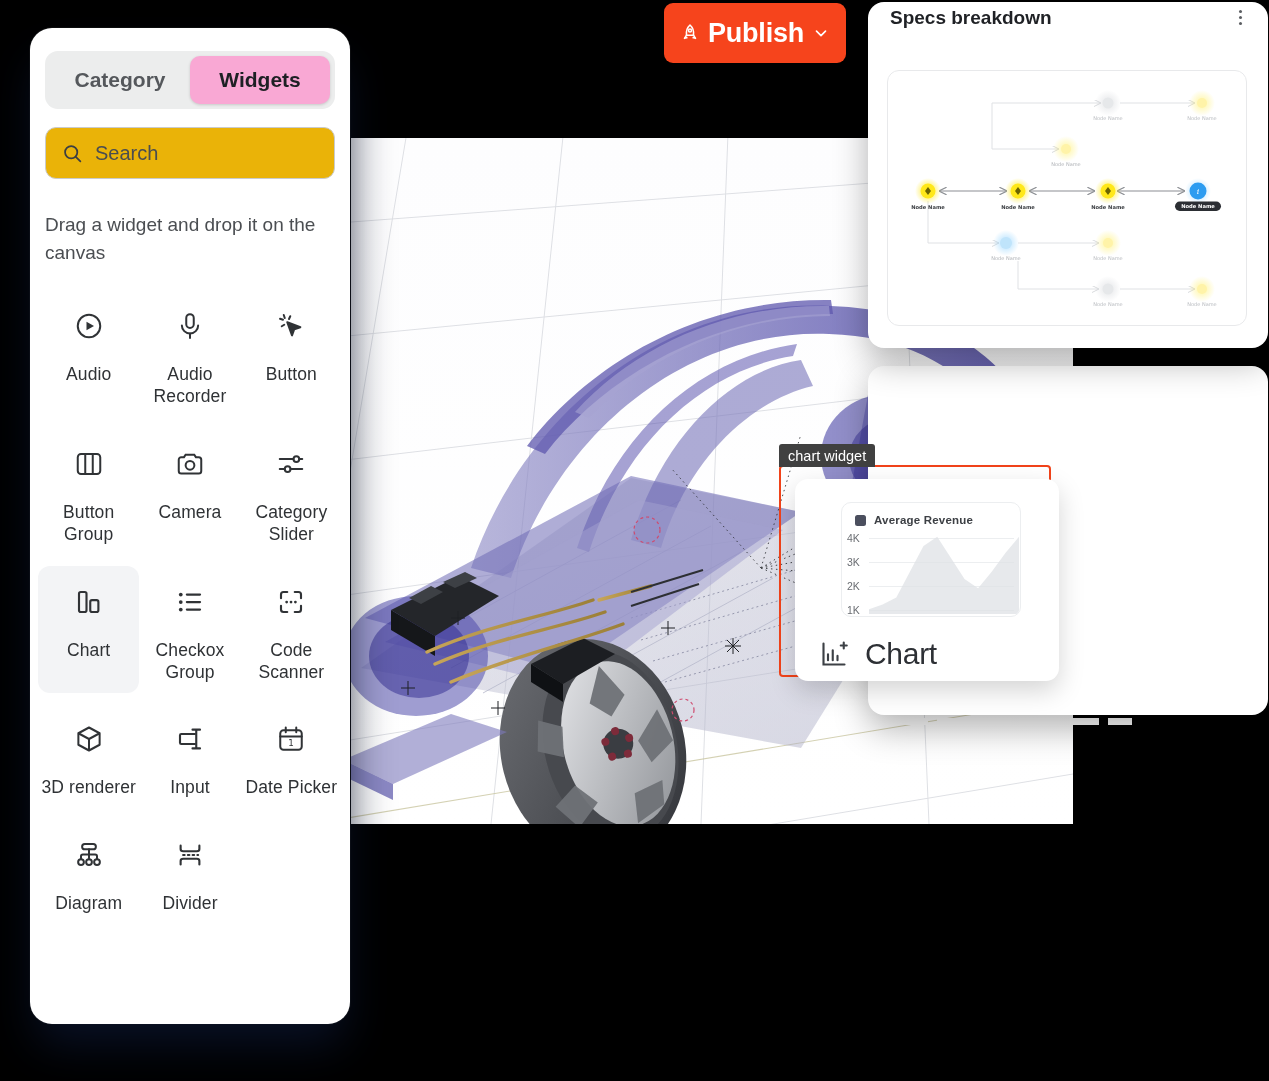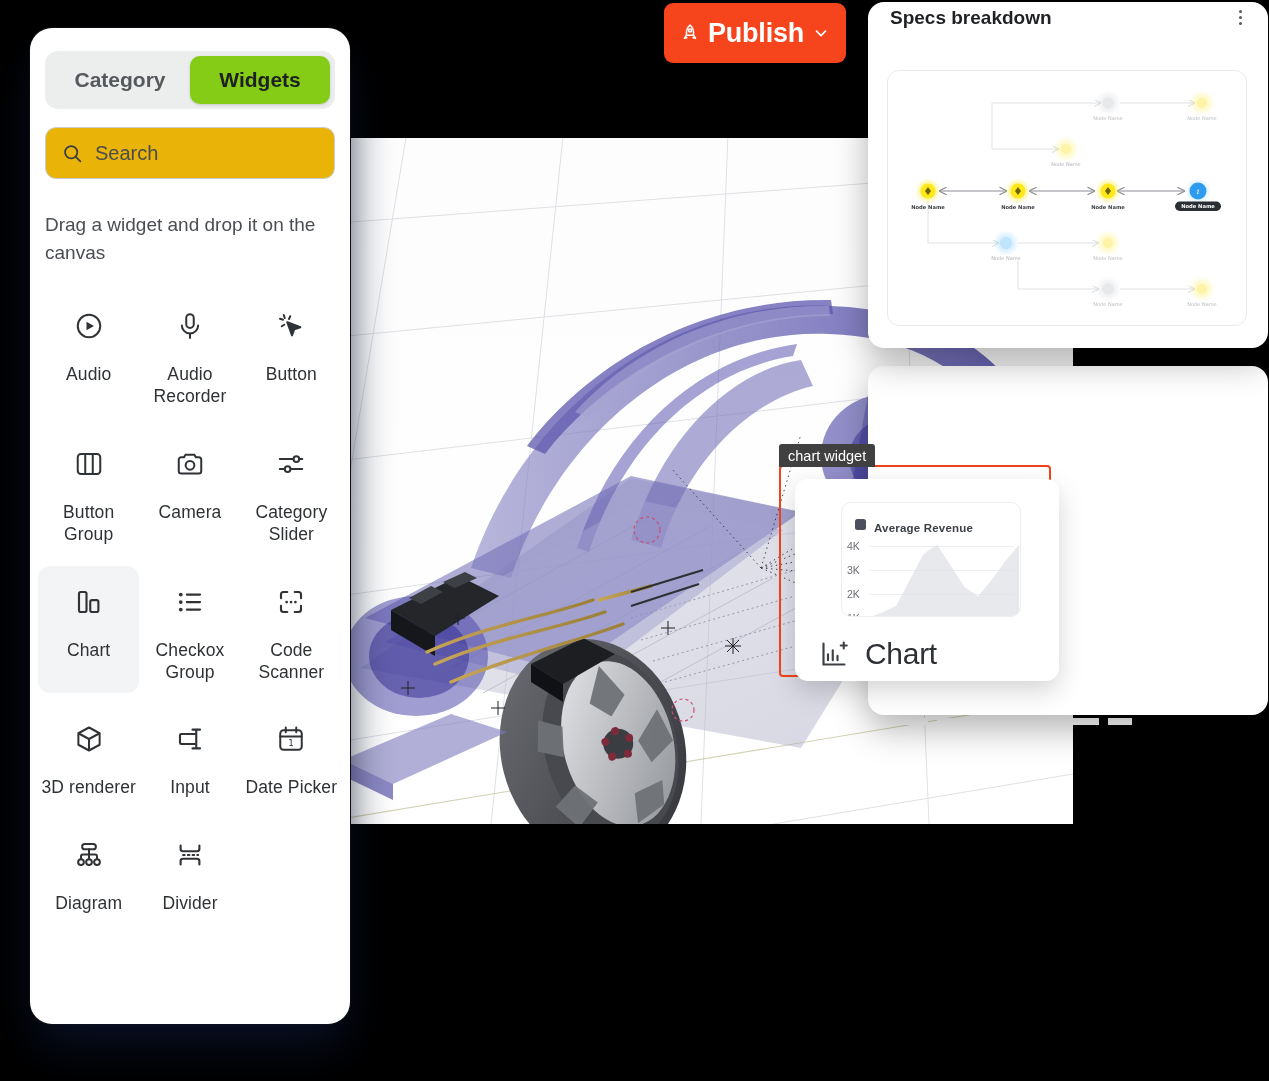--- a/index.html
+++ b/index.html
@@ -35,21 +35,21 @@
     z-index:30;
   }
   .tabbar{
     margin:23px 15px 0 15px; height:58px; background:#eceded;
     border-radius:13px; display:flex; align-items:center; padding:5px;
   }
   .tab{
     flex:1; height:48px; display:flex; align-items:center; justify-content:center;
     font-size:21px; font-weight:700; color:#55585c; border-radius:10px; cursor:pointer;
   }
-  .tab.active{ background:#84cc16; color:#1e2024; box-shadow:0 1px 3px rgba(0,0,0,.16); }
+  .tab.active{ background:#f9a8d4; color:#1e2024; box-shadow:0 1px 3px rgba(0,0,0,.16); }
 
   .searchbox{
     margin:18px 15px 0 15px; height:52px; border:1.3px solid #c9cbcd; border-radius:11px;
     display:flex; align-items:center; gap:12px; padding:0 16px; background:#eab308;
   }
   .searchbox input{
     border:0; outline:0; font-size:20px; color:#3a3d40; background:transparent;
     font-family:"Liberation Sans", sans-serif; width:100%;
   }
   .searchbox input::placeholder{ color:#4a4d50; }
@@ -126,21 +126,21 @@
     position:absolute; left:-2px; top:-23px; height:23px; background:#404040;
     color:#fff; font-size:14.5px; padding:0 9px; display:flex; align-items:center;
     border-radius:3px 3px 0 0; z-index:3;
   }
   .chart-prev{
     position:absolute; left:46px; top:23px; width:180px; height:115px;
     border:1px solid #eceef0; border-radius:10px; background:#fff; overflow:hidden;
   }
   .legend{ display:flex; align-items:center; gap:8px; padding:11px 0 0 13px; }
   .legend .sw{ width:11px; height:11px; border-radius:2.5px; background:#4b4f5e; }
-  .legend .lt{ font-size:11.5px; color:#3d4045; font-weight:600; letter-spacing:.2px;margin-top:8px; }
+  .legend .lt{ font-size:11.5px; color:#3d4045; font-weight:600; letter-spacing:.2px; }
   .plot{ position:relative; margin-top:6px; height:78px; }
   .ytick{ position:absolute; left:5px; font-size:10.5px; color:#6b6e73; }
   .gl{ position:absolute; left:27px; right:6px; height:1px; background:#eceef0; }
 
   .chart-foot{
     position:absolute; left:0; right:0; bottom:10px; display:flex; align-items:center;
     gap:16px; padding-left:24px;
   }
   .chart-foot .ctxt{ font-size:30px; color:#2d3035; letter-spacing:-.3px; }
 

